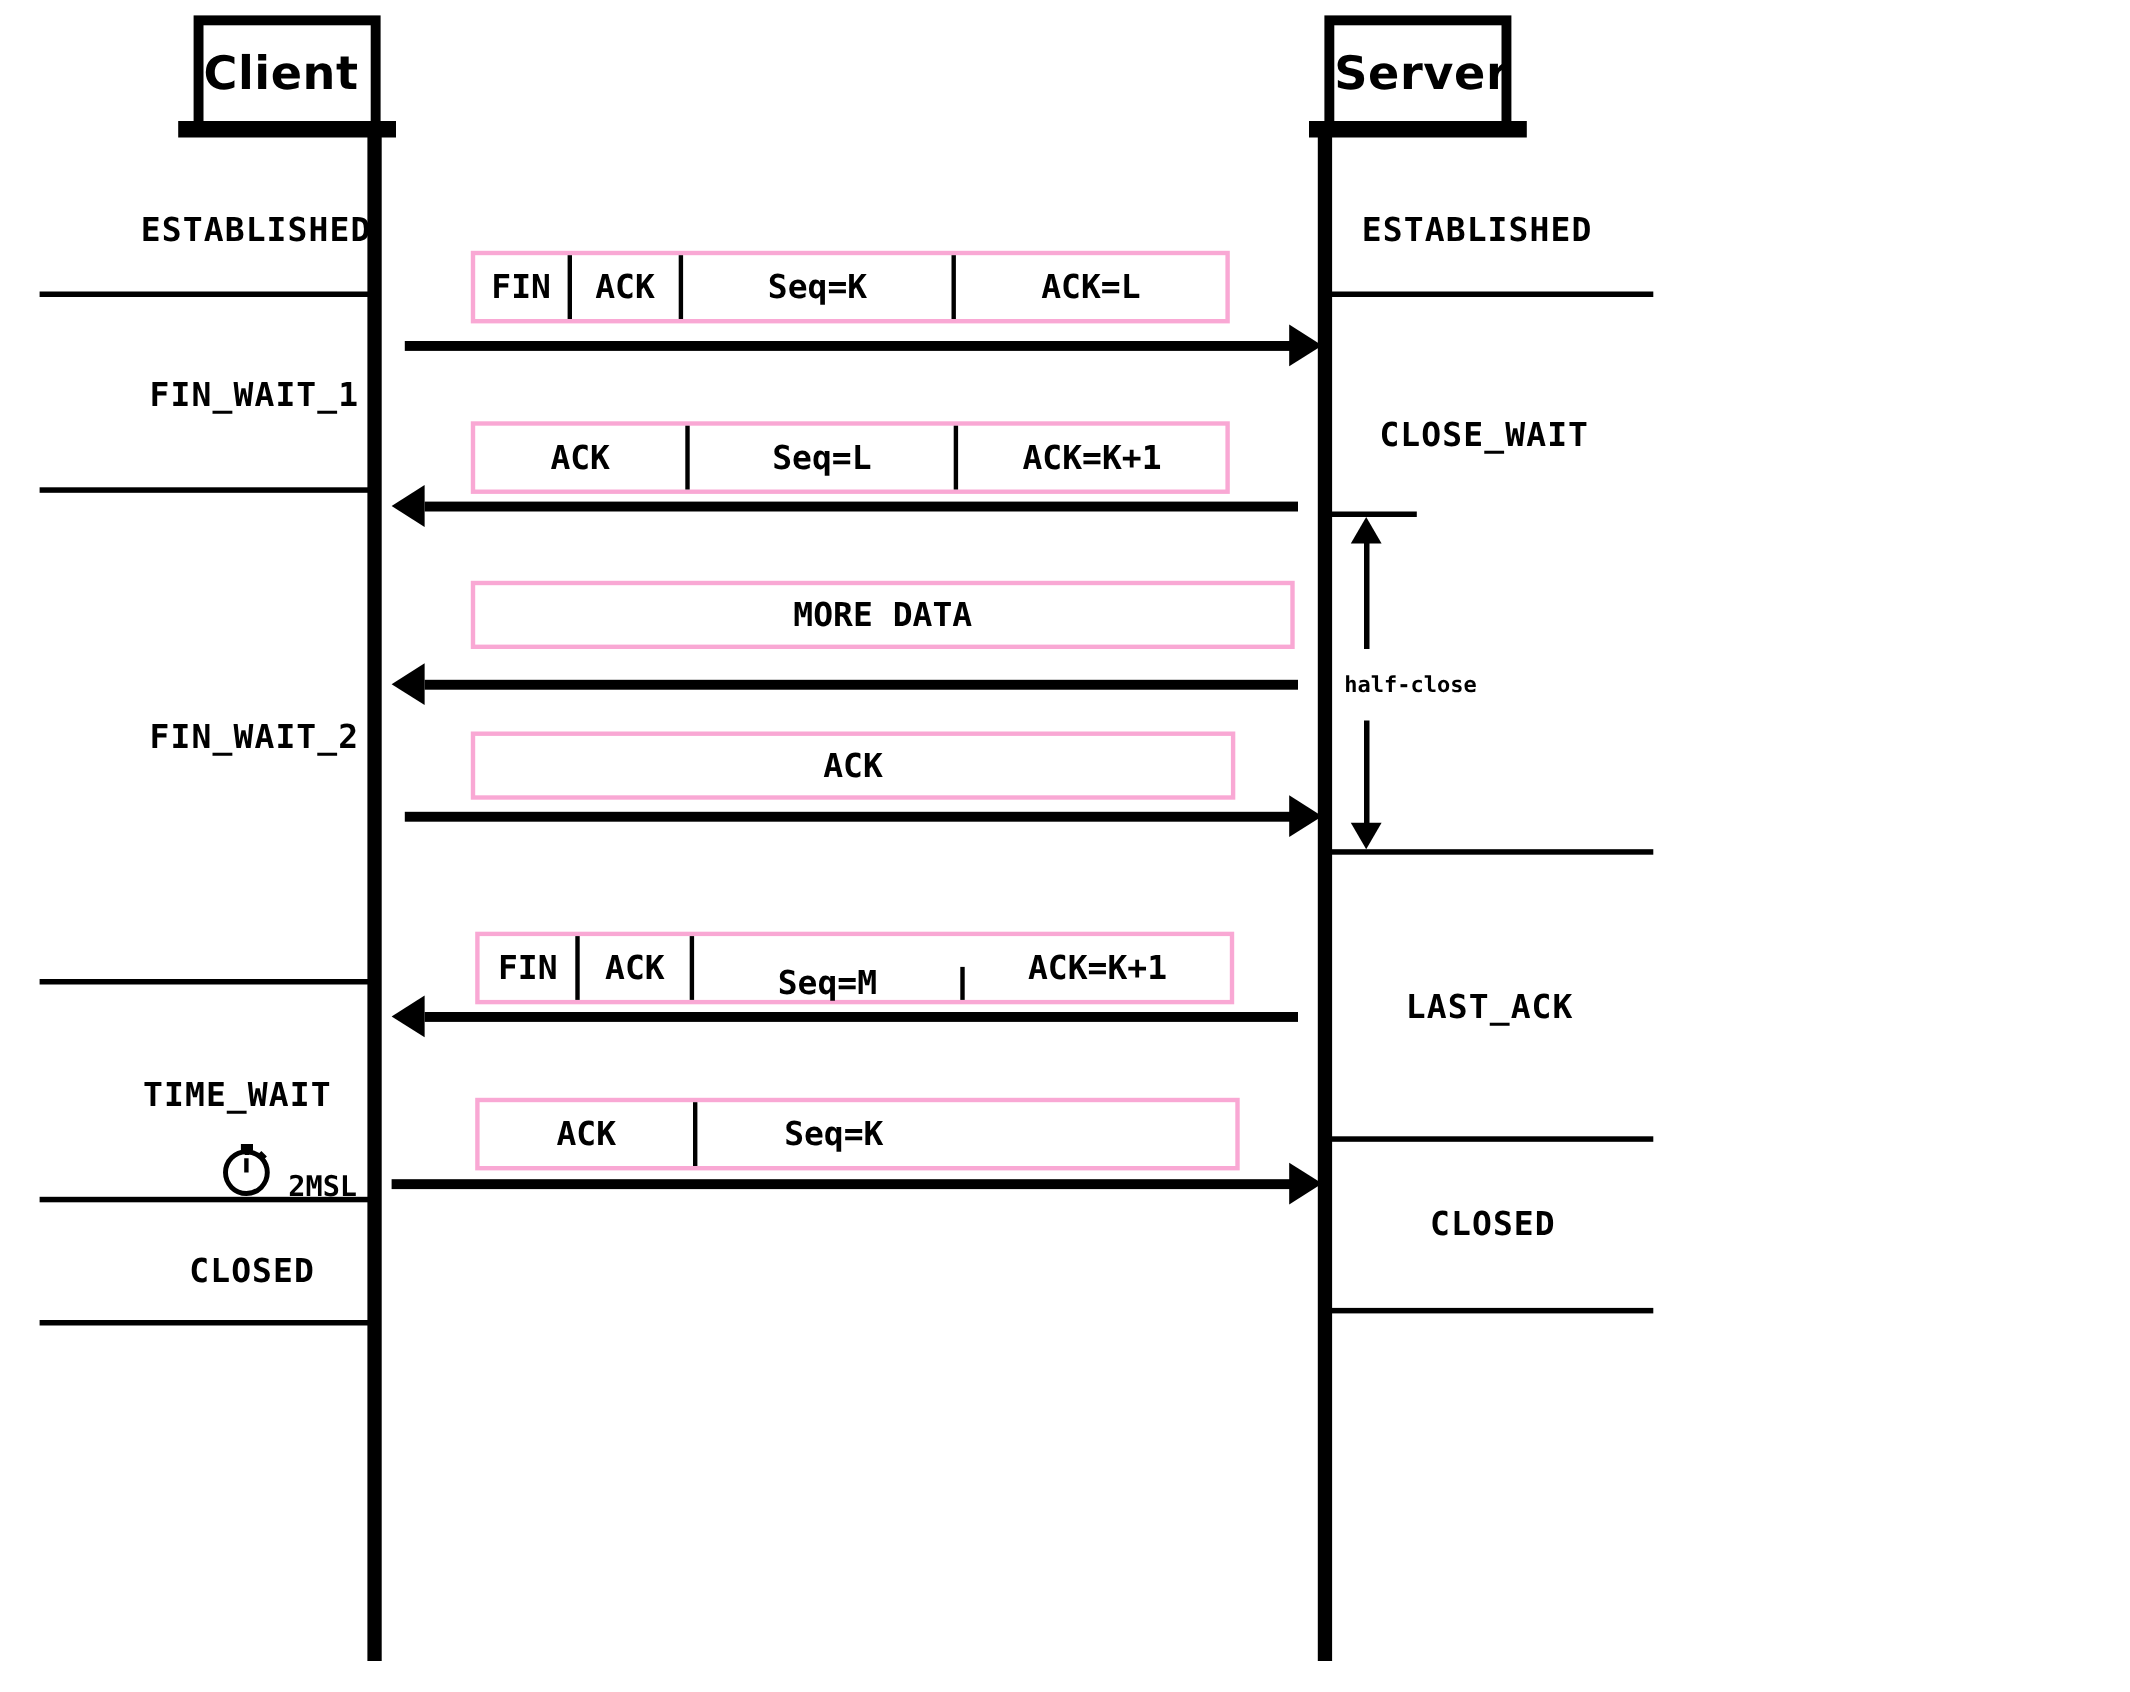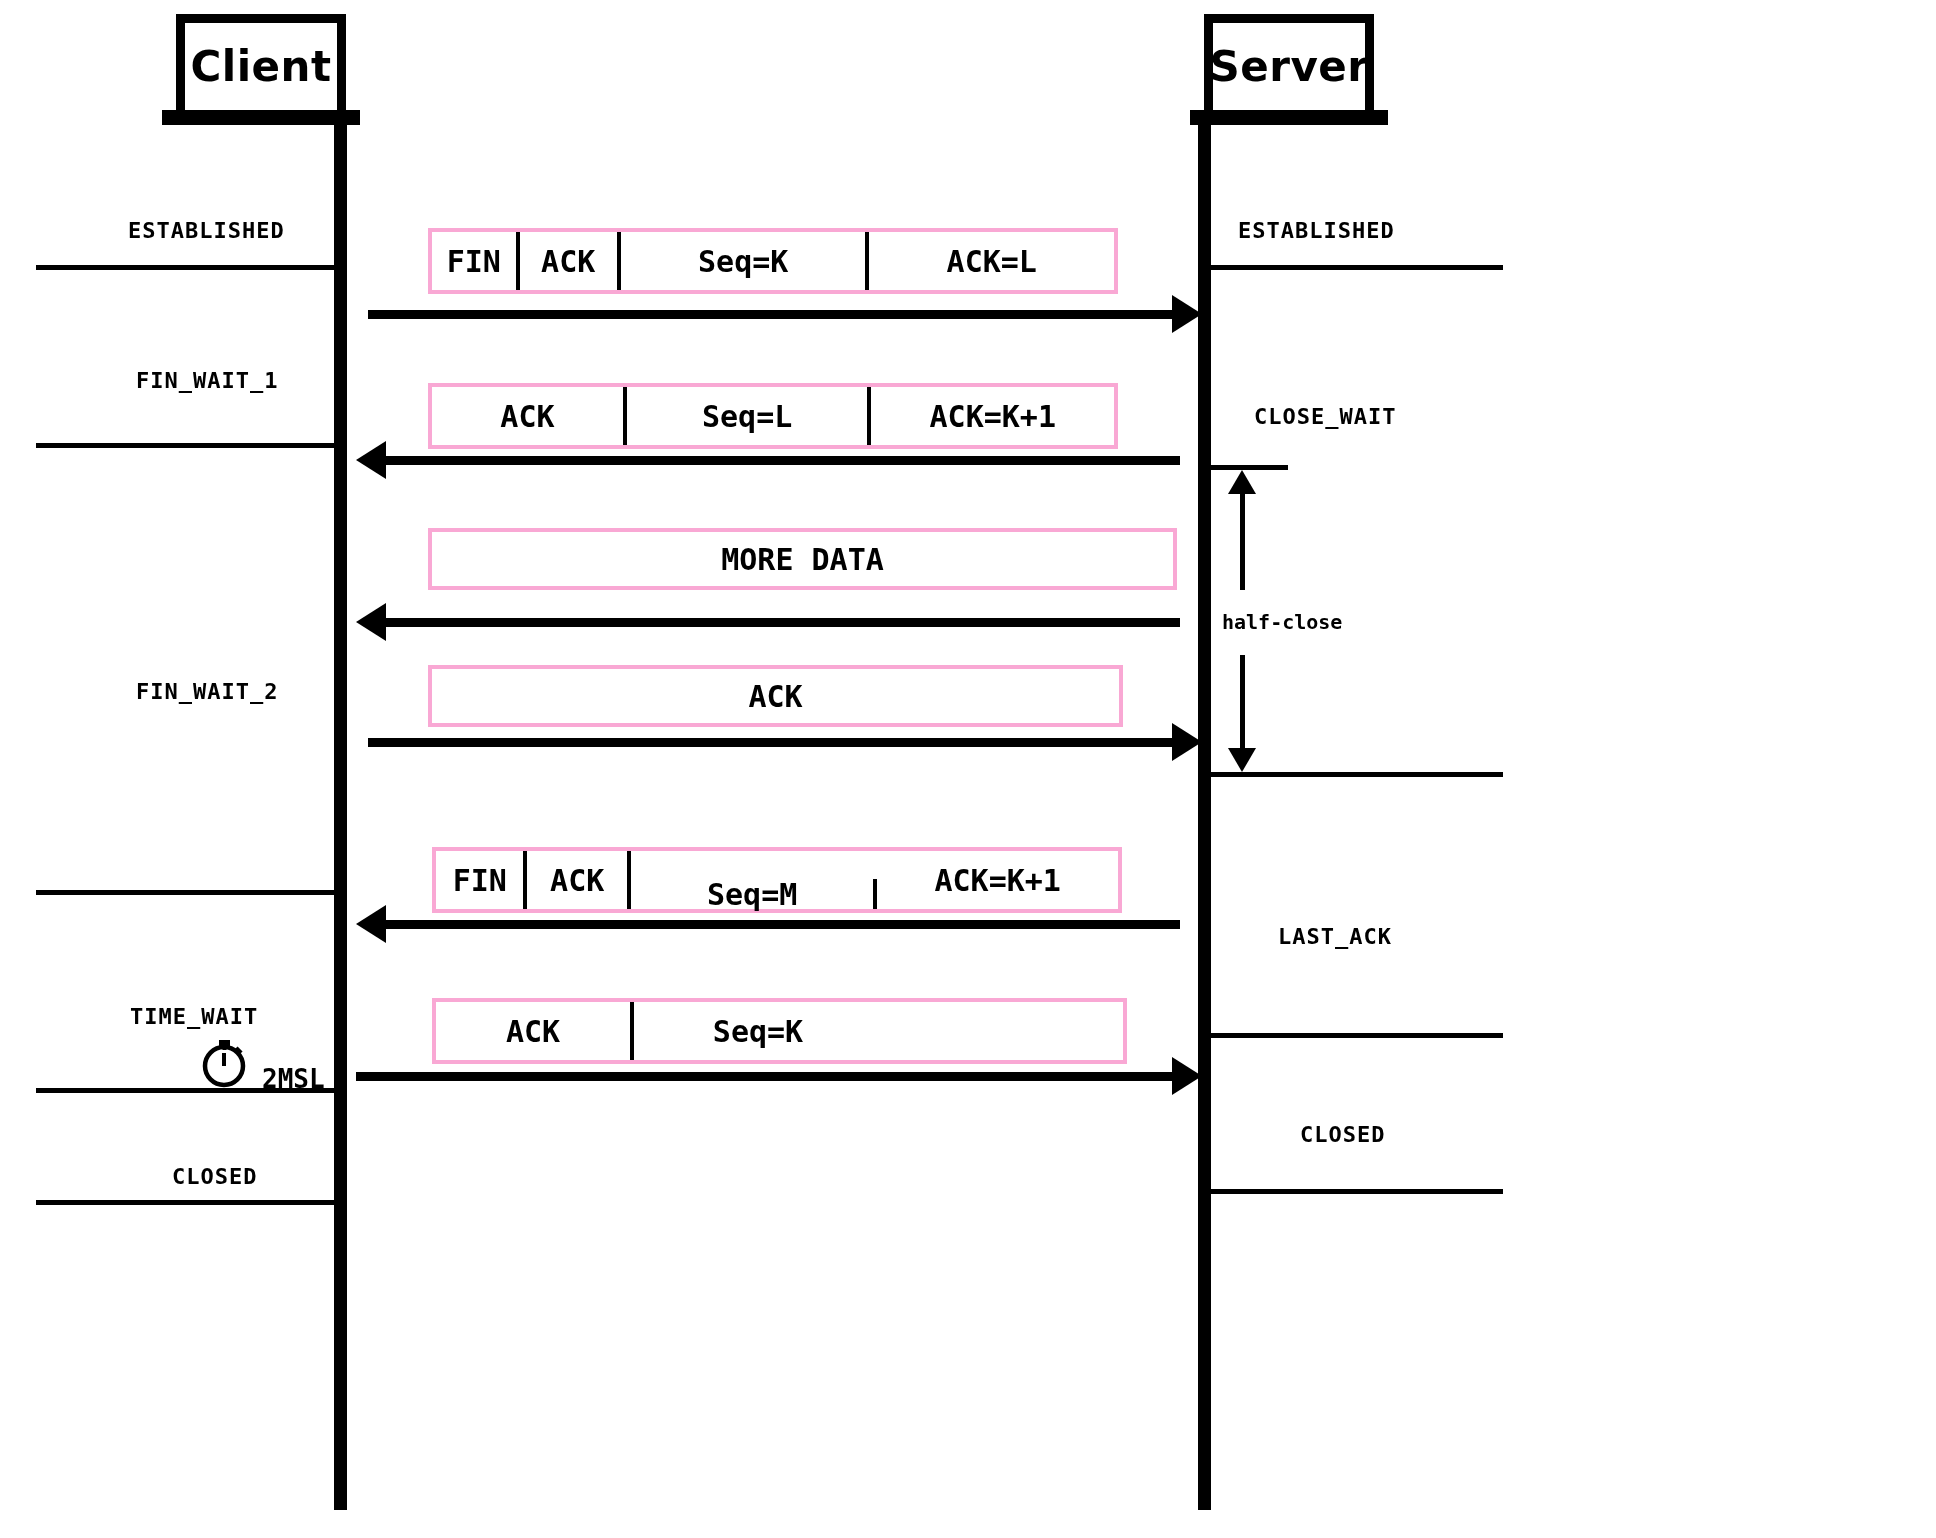--- a/index.html
+++ b/index.html
@@ -17,21 +17,20 @@
   }
 
   
   .actor-box {
     position: absolute;
     background: #ffffff;
     border: 9px solid #000000;
     box-sizing: border-box;
     display: flex;
     align-items: center;
-    justify-content: center;
   }
   .actor-label {
     font-family: "DejaVu Sans", "Liberation Sans", sans-serif;
     font-weight: 700;
     font-size: 42px;
     color: #000000;
     letter-spacing: 0.5px;
   }
   .actor-base {
     position: absolute;
@@ -51,25 +50,24 @@
     position: absolute;
     background: #000000;
     height: 5px;
   }
 
   
   .state-label {
     position: absolute;
     font-family: "DejaVu Sans Mono", "Liberation Mono", monospace;
     font-weight: 700;
-    font-size: 22px;
+    font-size: 30px;
     color: #000000;
     white-space: nowrap;
     letter-spacing: 1px;
-    margin-top: 26px;
   }
 
   
   .packet {
     position: absolute;
     display: flex;
     border: 4px solid #f9a8d4;
     box-sizing: border-box;
     background: #ffffff;
   }

